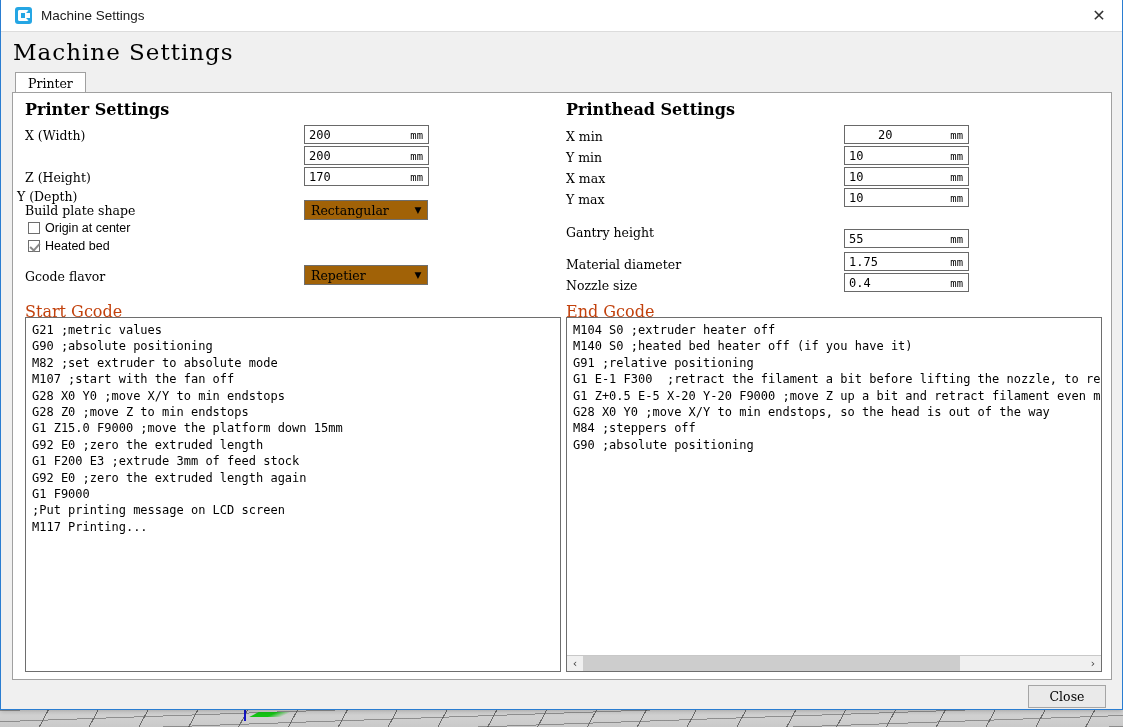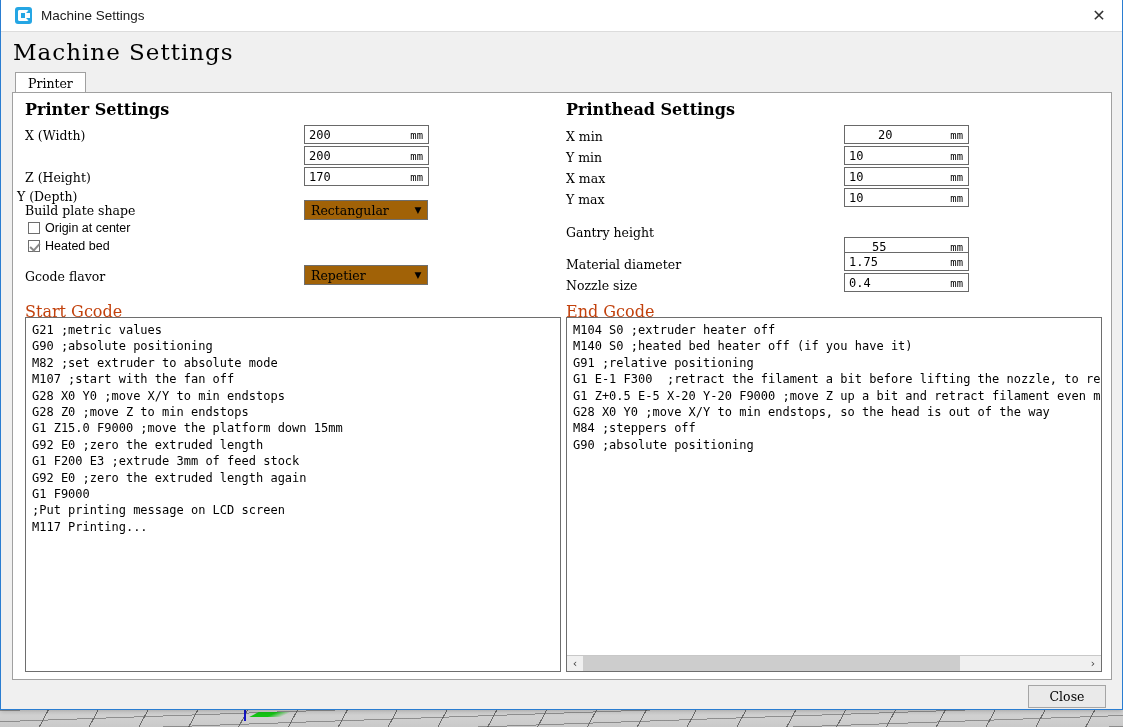--- a/index.html
+++ b/index.html
@@ -445,21 +445,21 @@
       <span class="unit">mm</span>
     </div>
 
     <div class="form-label" style="left:553px; top:99px;">Y max</div>
     <div class="field" style="left:831px; top:95px; width:125px;">
       <span class="val">10</span>
       <span class="unit">mm</span>
     </div>
 
     <div class="form-label" style="left:553px; top:132px;">Gantry height</div>
-    <div class="field" style="left:831px; top:144px; width:125px;padding-left:23px;">
+    <div class="field" style="left:831px; top:136px; width:125px;">
       <span class="val">55</span>
       <span class="unit">mm</span>
     </div>
 
     <div class="form-label" style="left:553px; top:164px;">Material diameter</div>
     <div class="field" style="left:831px; top:159px; width:125px;">
       <span class="val">1.75</span>
       <span class="unit">mm</span>
     </div>
 

